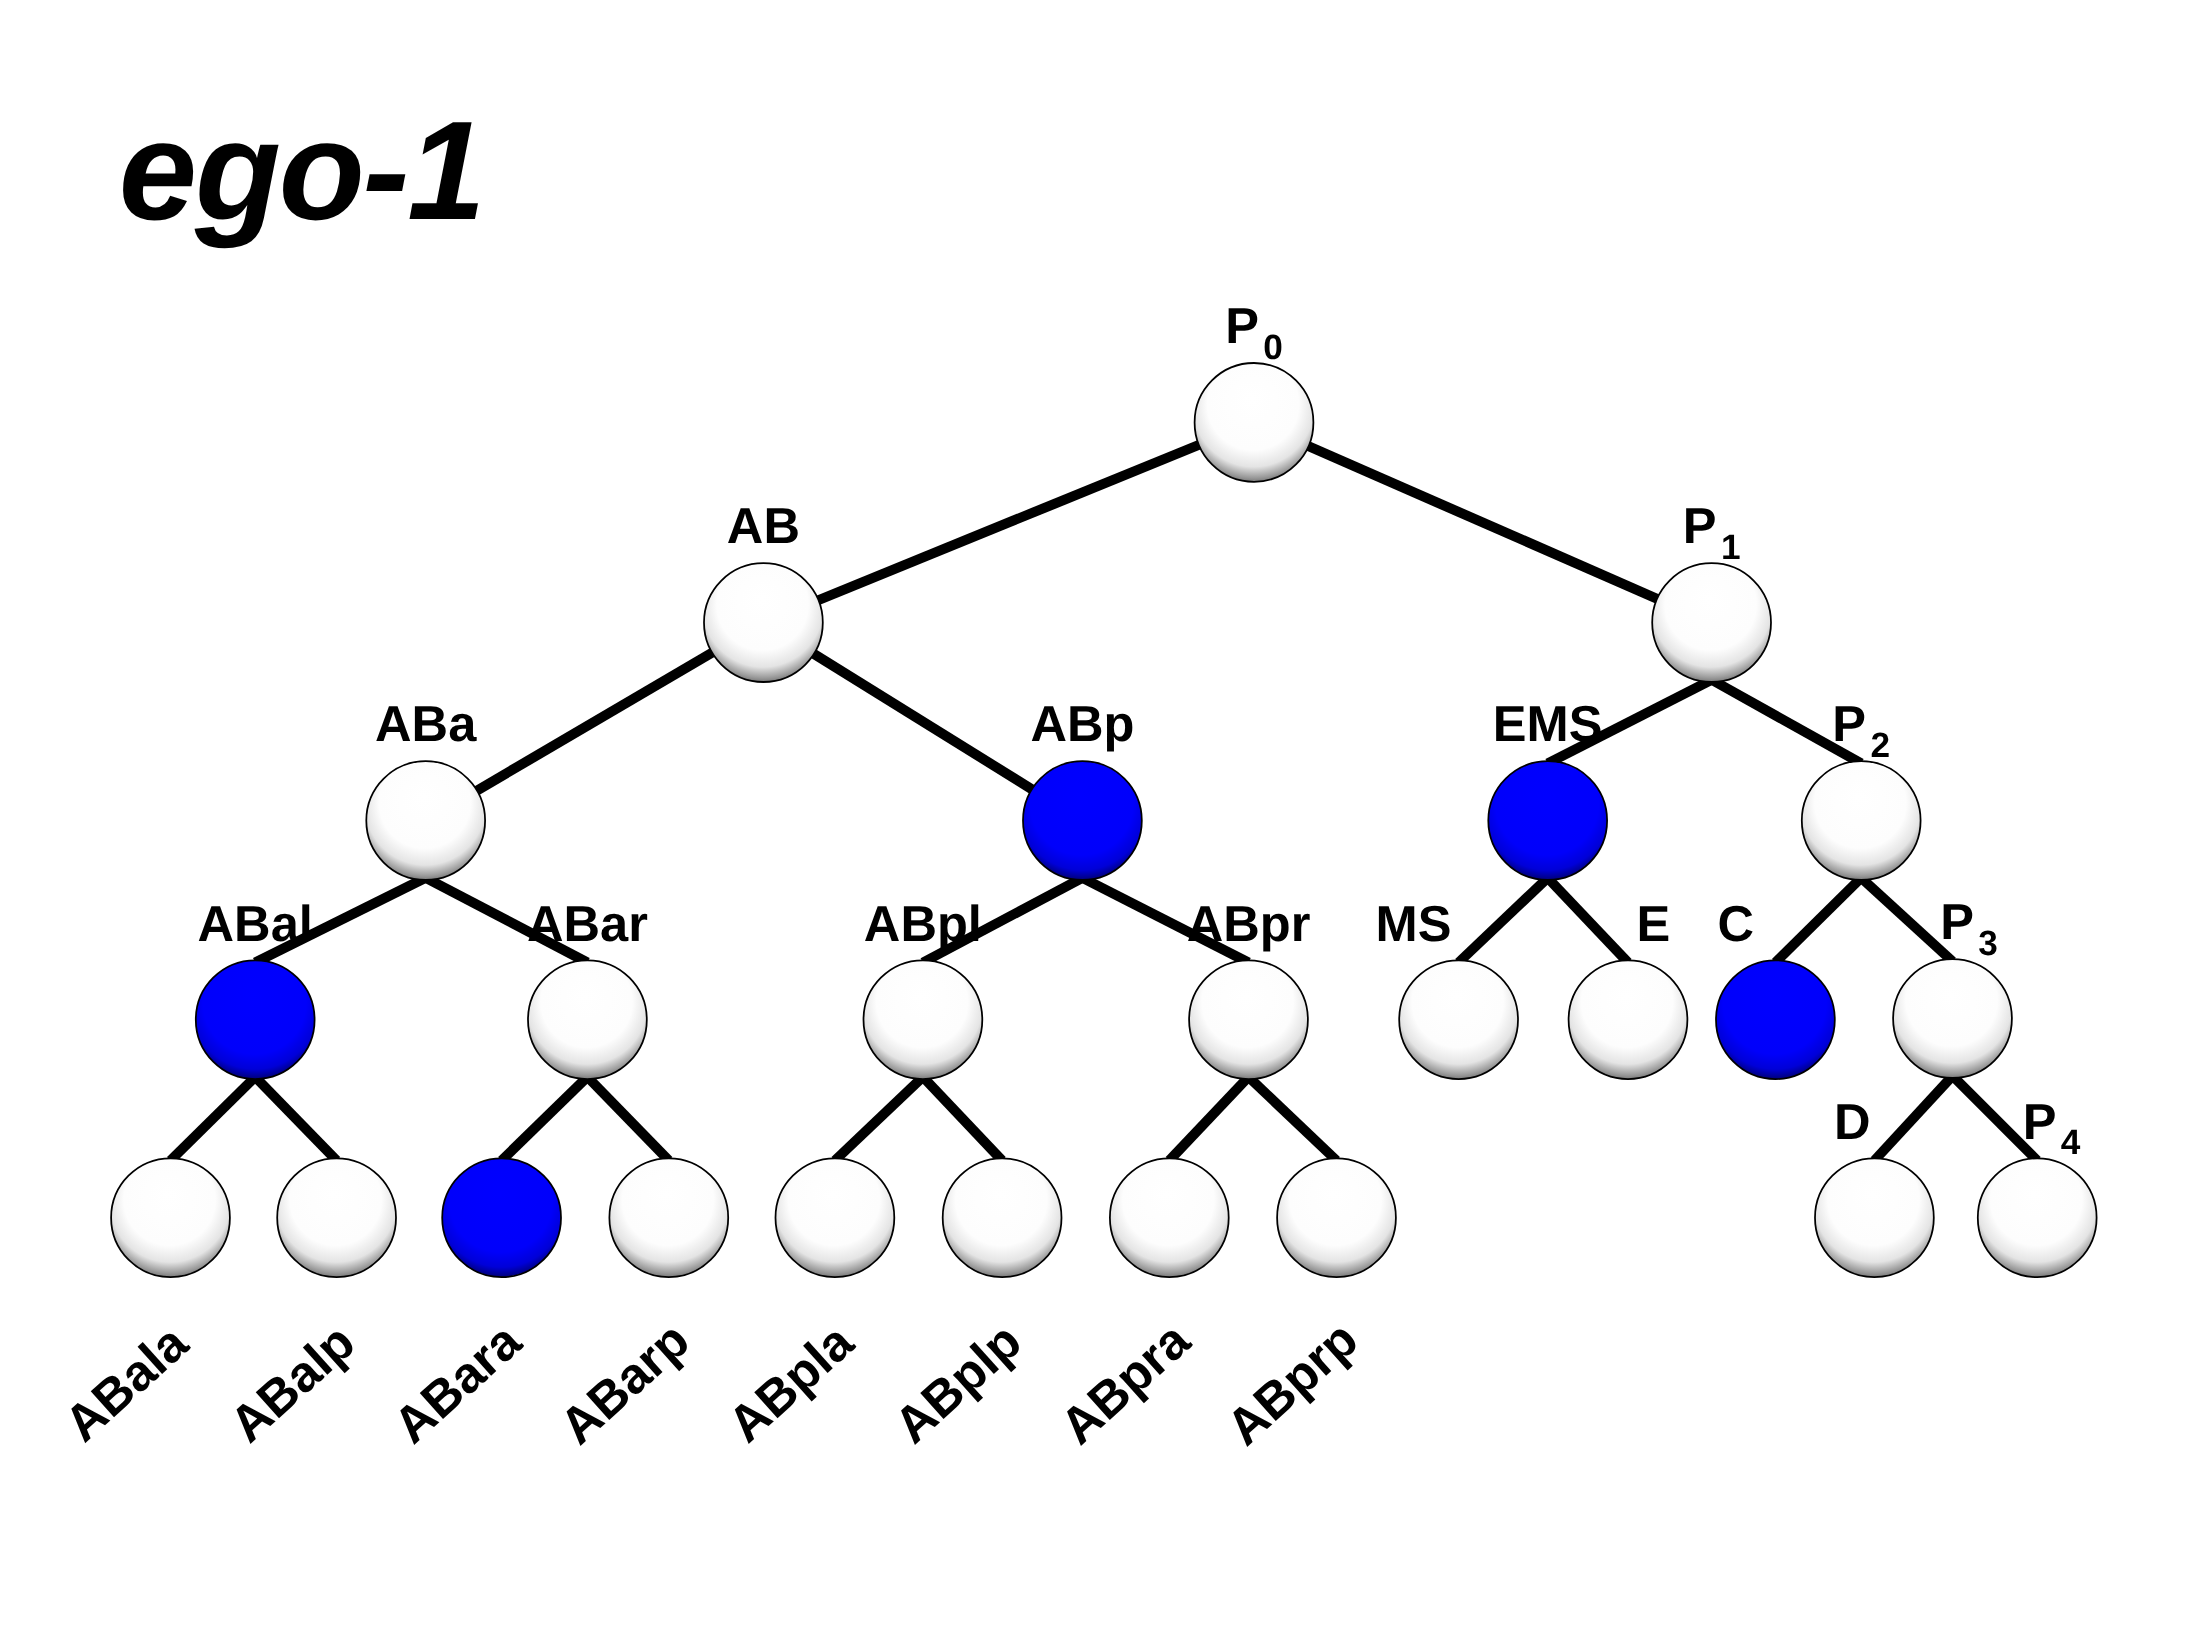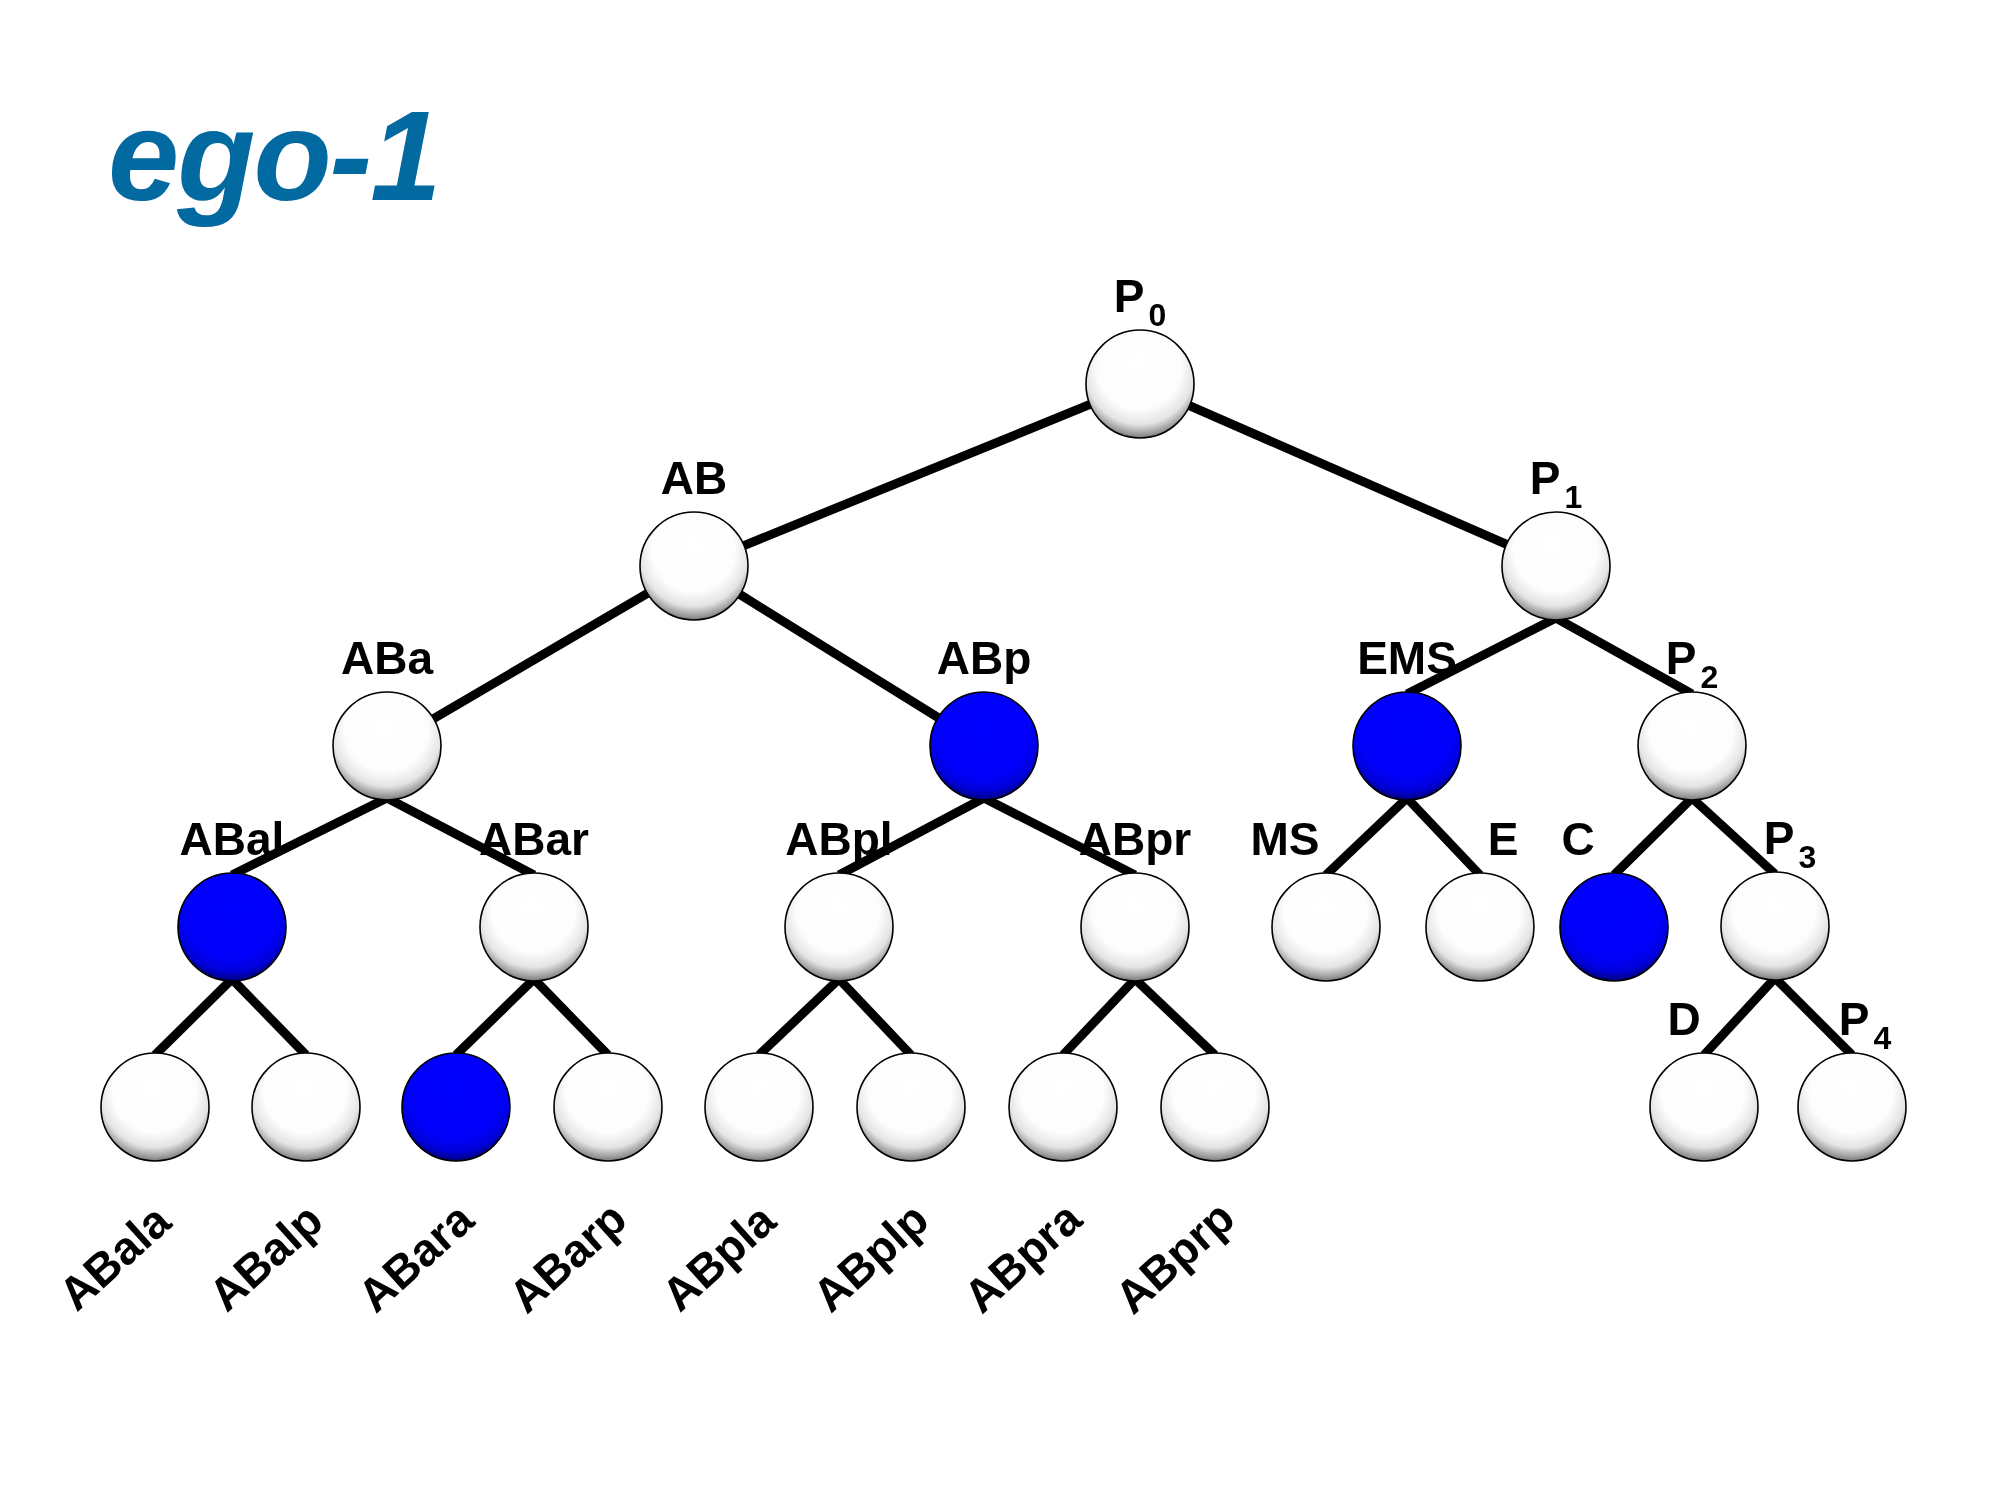--- a/index.html
+++ b/index.html
@@ -14,21 +14,21 @@
     overflow: hidden;
     font-family: "Liberation Sans", "DejaVu Sans", sans-serif;
   }
   #title {
     position: absolute;
     left: 108px;
     top: 92px;
     font-size: 128px;
     font-weight: bold;
     font-style: italic;
-    color: #0369a1;
+    color: #000000;
     letter-spacing: -2px;
     line-height: 1;
   }
   #tree {
     position: absolute;
     left: 0;
     top: 0;
     width: 1990px;
     height: 1493px;
   }

